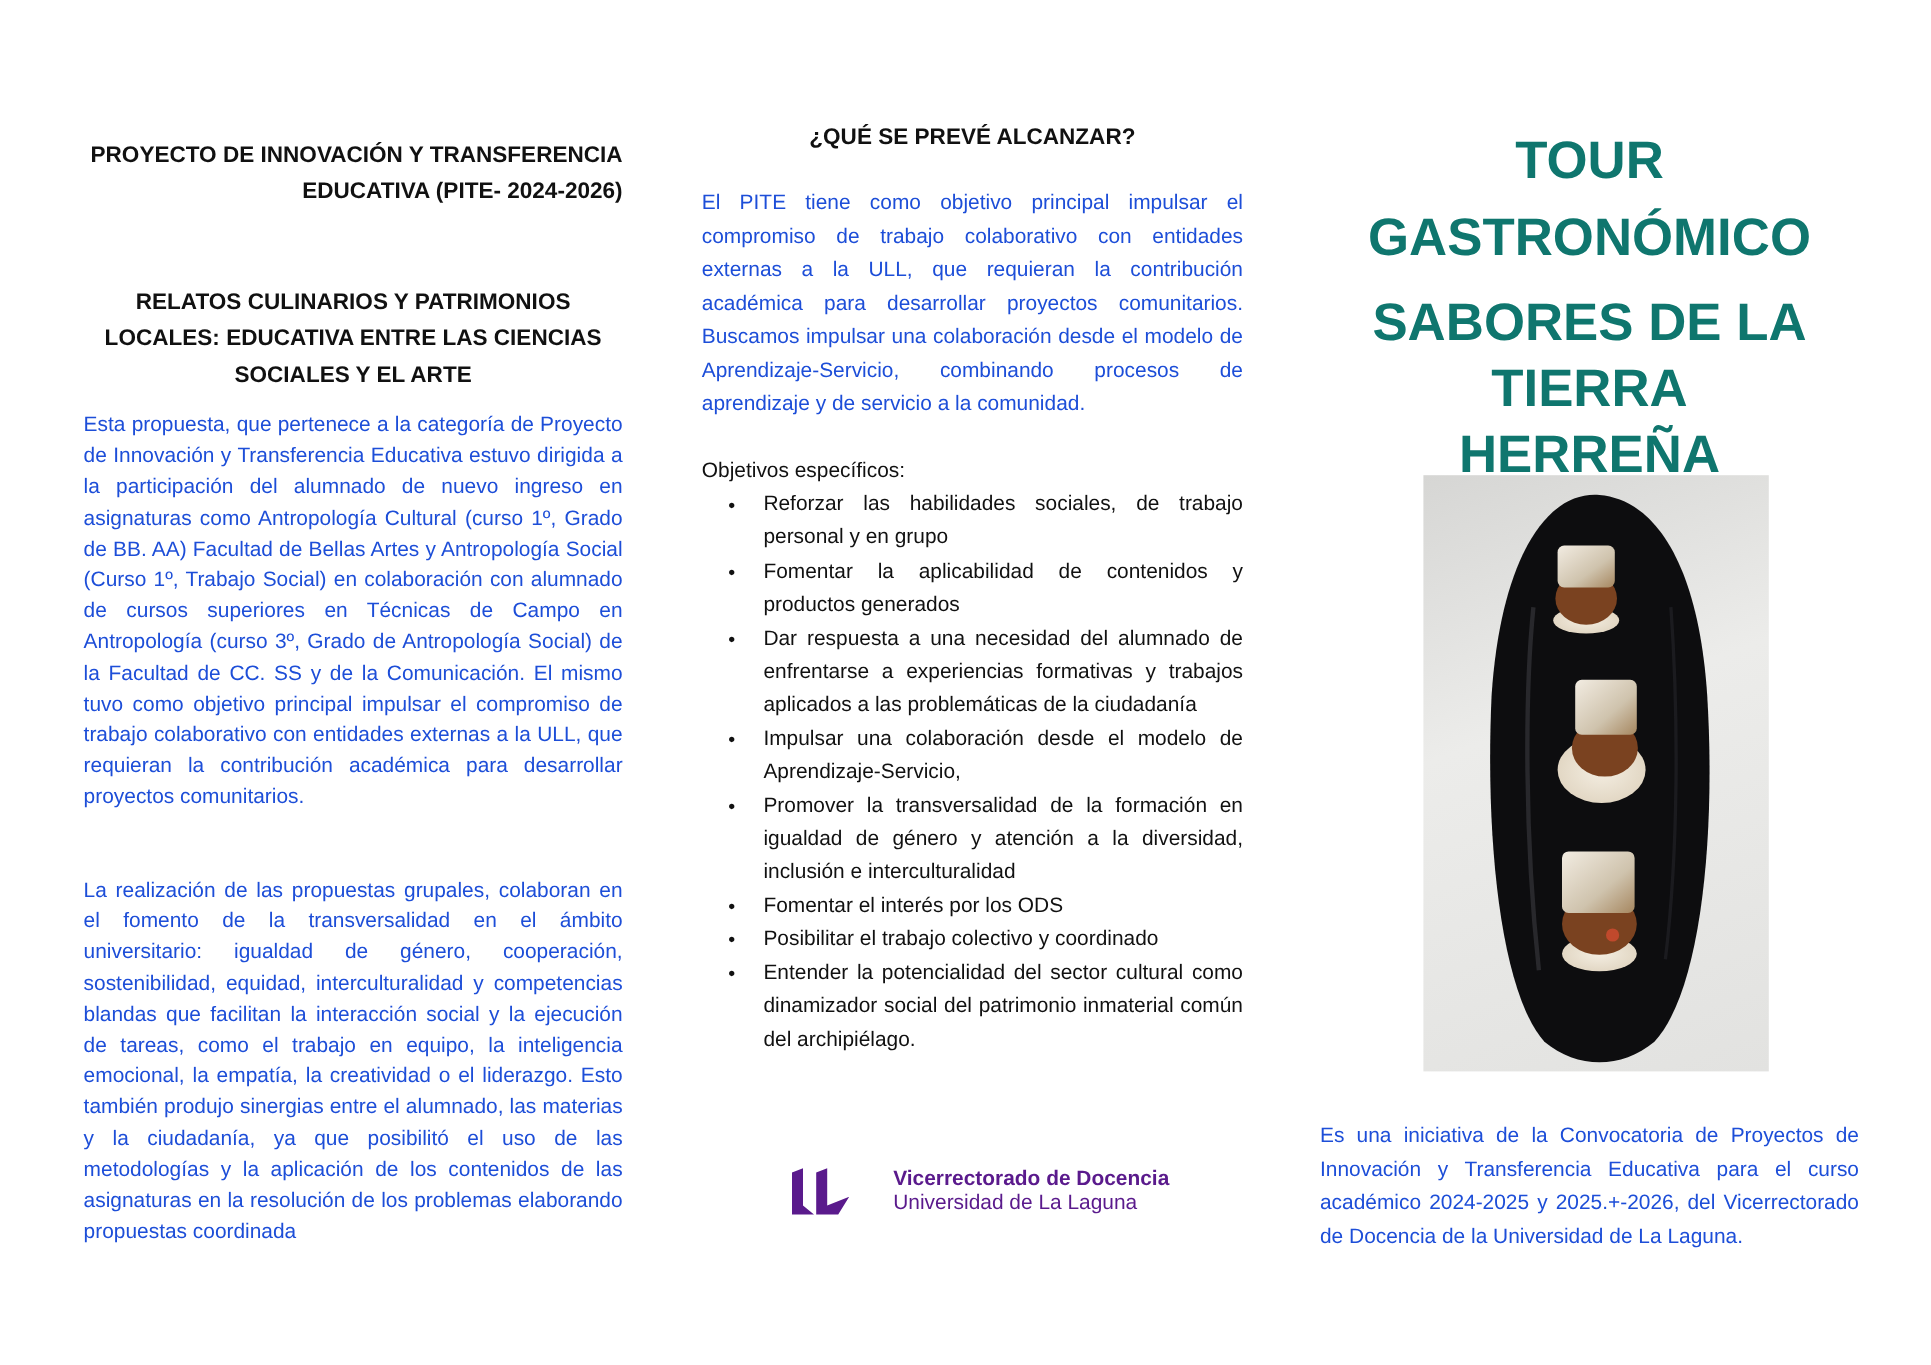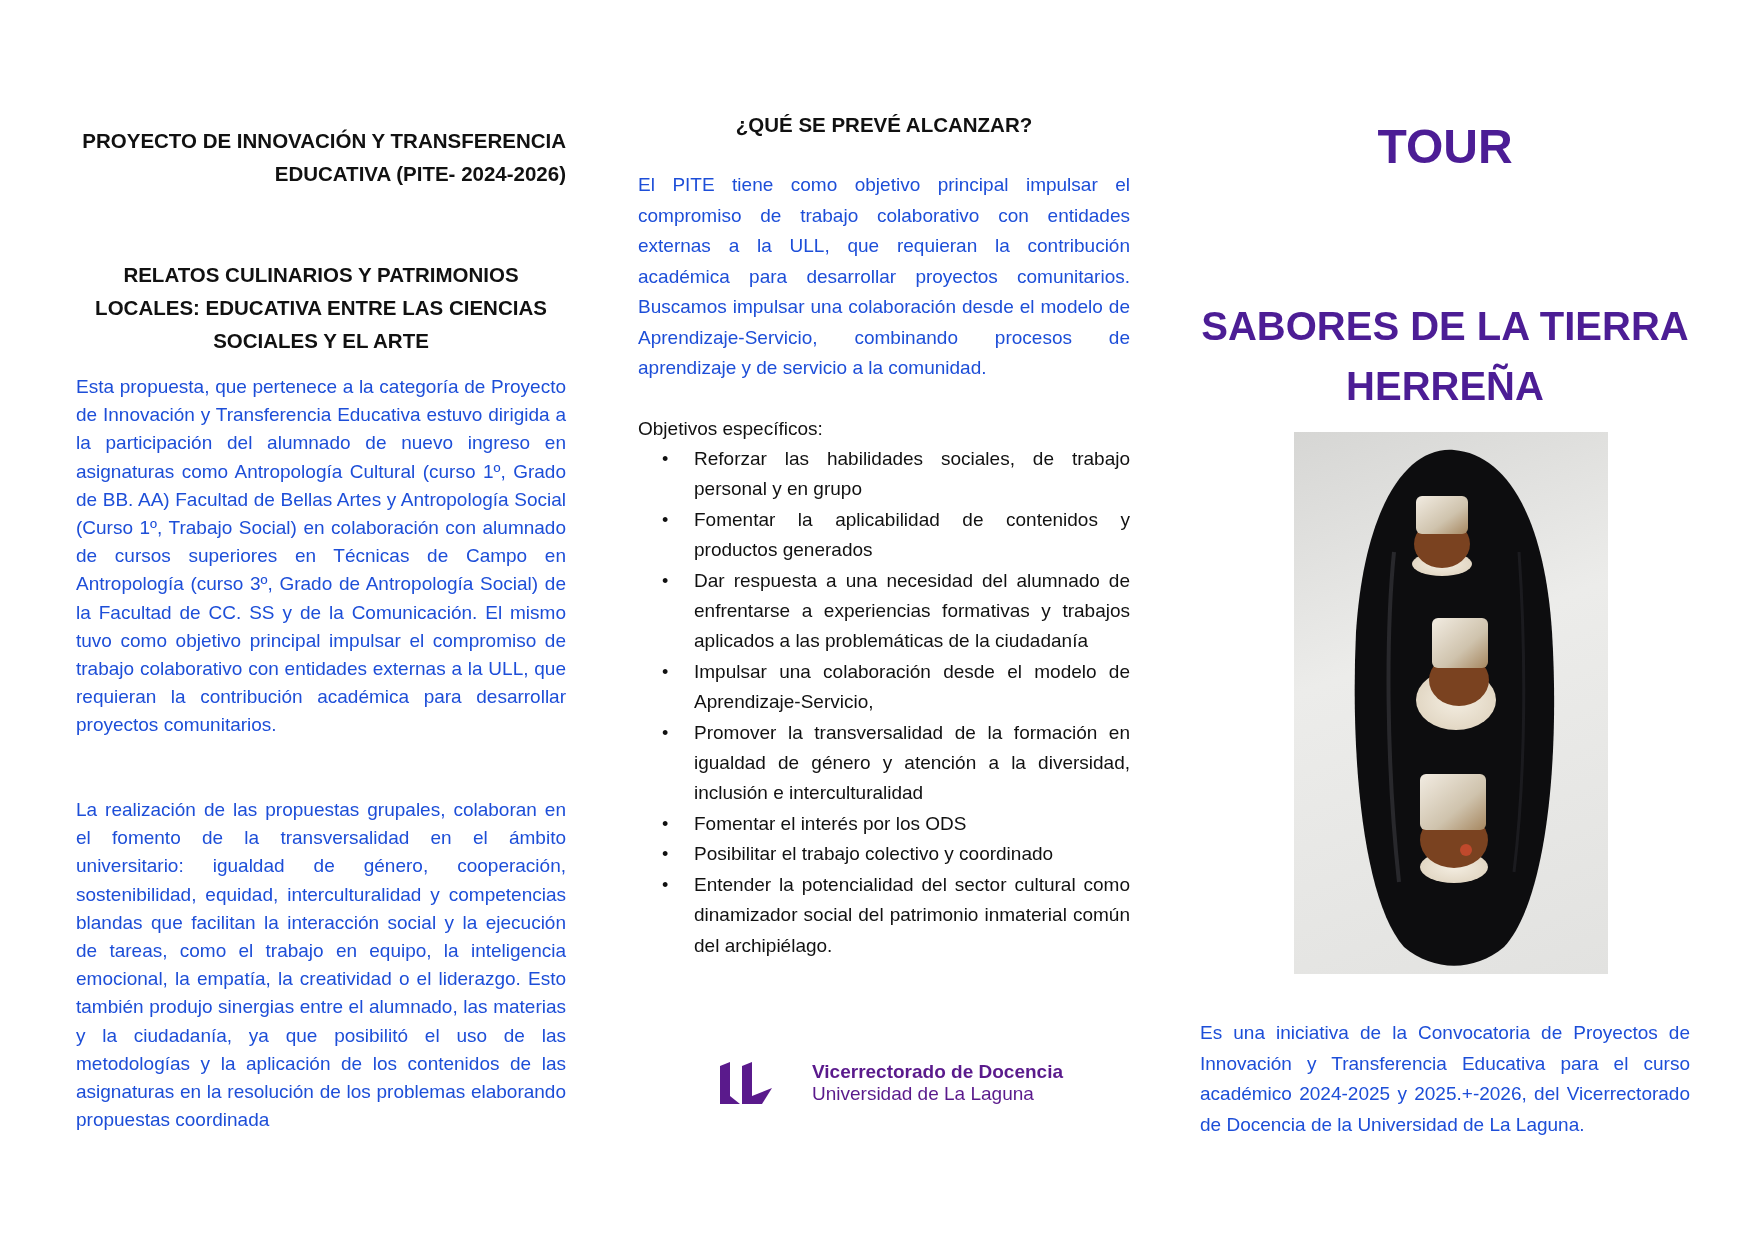--- a/index.html
+++ b/index.html
@@ -25,23 +25,23 @@
   .obj-list { position: absolute; top: 444px; left: 0; width: 100%; margin: 0; padding: 0; list-style: none; }
   .obj-list li { position: relative; padding-left: 56px; font-size: 19px; line-height: 30.4px; text-align: justify; }
   .obj-list li .bullet { position: absolute; left: 24px; top: 0; font-size: 18px; }
 
   .logo { position: absolute; top: 1058px; left: 80px; width: 360px; height: 50px; display: flex; align-items: center; }
   .logo svg { width: 56px; height: 46px; margin-right: 10px; }
   .logo-text { display: flex; flex-direction: column; color: #5a1a8c; margin-left: 28px; }
   .logo-line1 { font-weight: bold; font-size: 19px; line-height: 22px; }
   .logo-line2 { font-size: 19px; line-height: 22px; }
 
-  .green { color: #4c1d95; font-weight: bold; text-align: center; }
+  .green { color: #0f766e; font-weight: bold; text-align: center; }
   .tour-title { position: absolute; top: 112px; left: 0; width: 100%; font-size: 48px; line-height: 70px; }
-  .sabores-title { position: absolute; top: 264px; left: 0; width: 100%; font-size: 40px; line-height: 60px; margin-top: 32px; }
+  .sabores-title { position: absolute; top: 264px; left: 0; width: 100%; font-size: 48px; line-height: 60px; }
 
   .photo { position: absolute; top: 432px; left: 94px; width: 314px; height: 542px; background: linear-gradient(160deg,#d6d6d4 0%,#ececea 40%,#e2e2e0 100%); overflow: hidden; }
   .photo svg { width: 100%; height: 100%; }
 
   .right-para { position: absolute; top: 1018px; left: 0; width: 100%; line-height: 30.5px; }
 </style>
 </head>
 <body>
 
 <section class="col col-left">
@@ -78,20 +78,21 @@
     <div class="logo-text">
       <span class="logo-line1">Vicerrectorado de Docencia</span>
       <span class="logo-line2">Universidad de La Laguna</span>
     </div>
   </div>
 </section>
 
 <section class="col col-right">
   <div class="green tour-title">
     <div>TOUR</div>
+    <div>GASTRONÓMICO</div>
   </div>
   <div class="green sabores-title">
     <div>SABORES DE LA TIERRA</div>
     <div>HERREÑA</div>
   </div>
 
   <div class="photo" title="Plato negro alargado con tres bocados gastronómicos">
     <svg viewBox="0 0 314 542" preserveAspectRatio="none">
       <defs>
         <radialGradient id="cream" cx="50%" cy="50%" r="50%">

